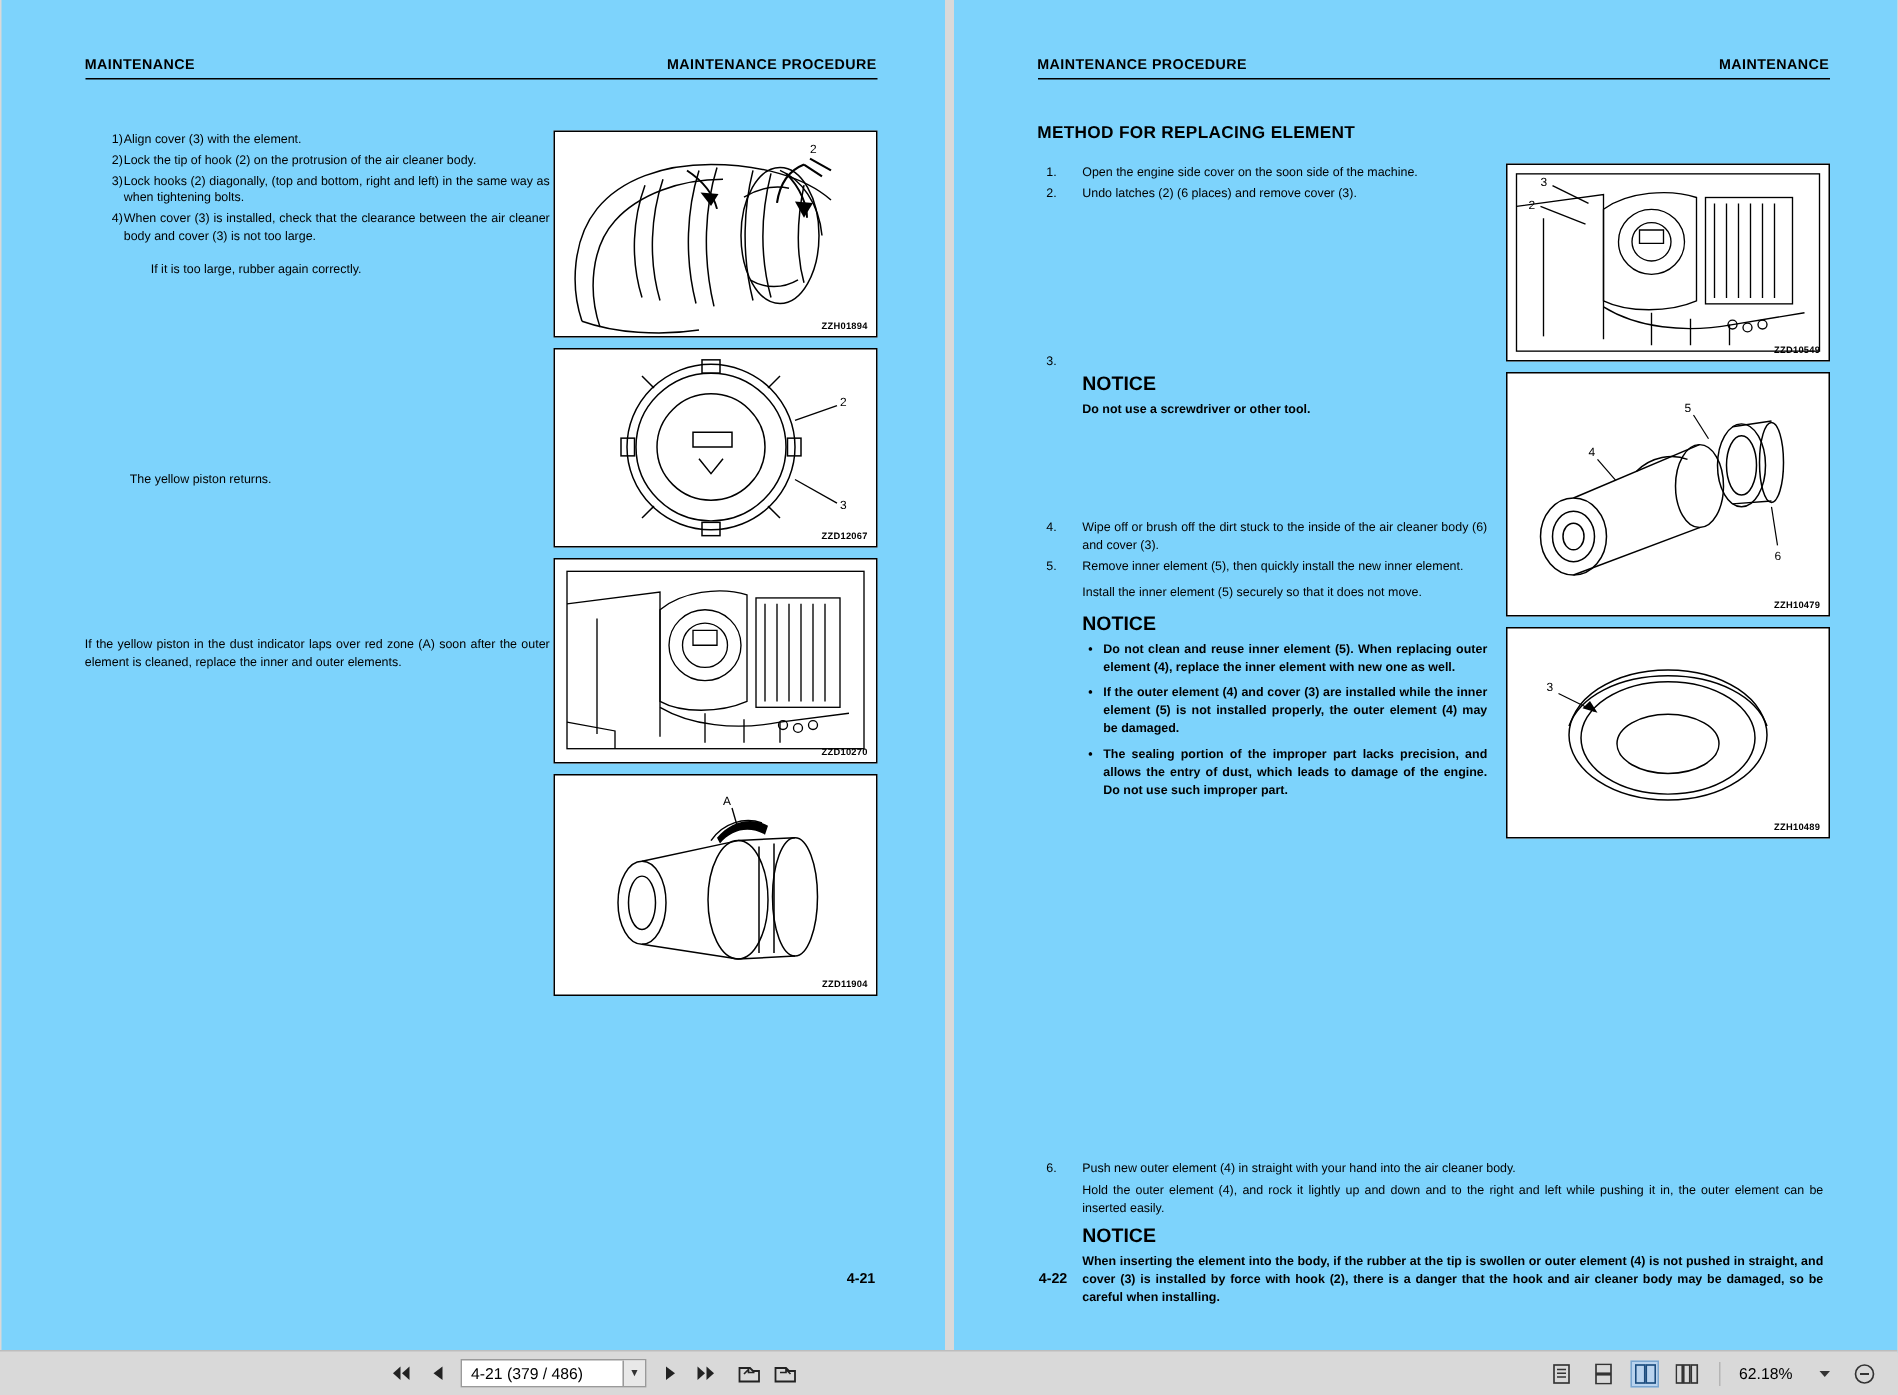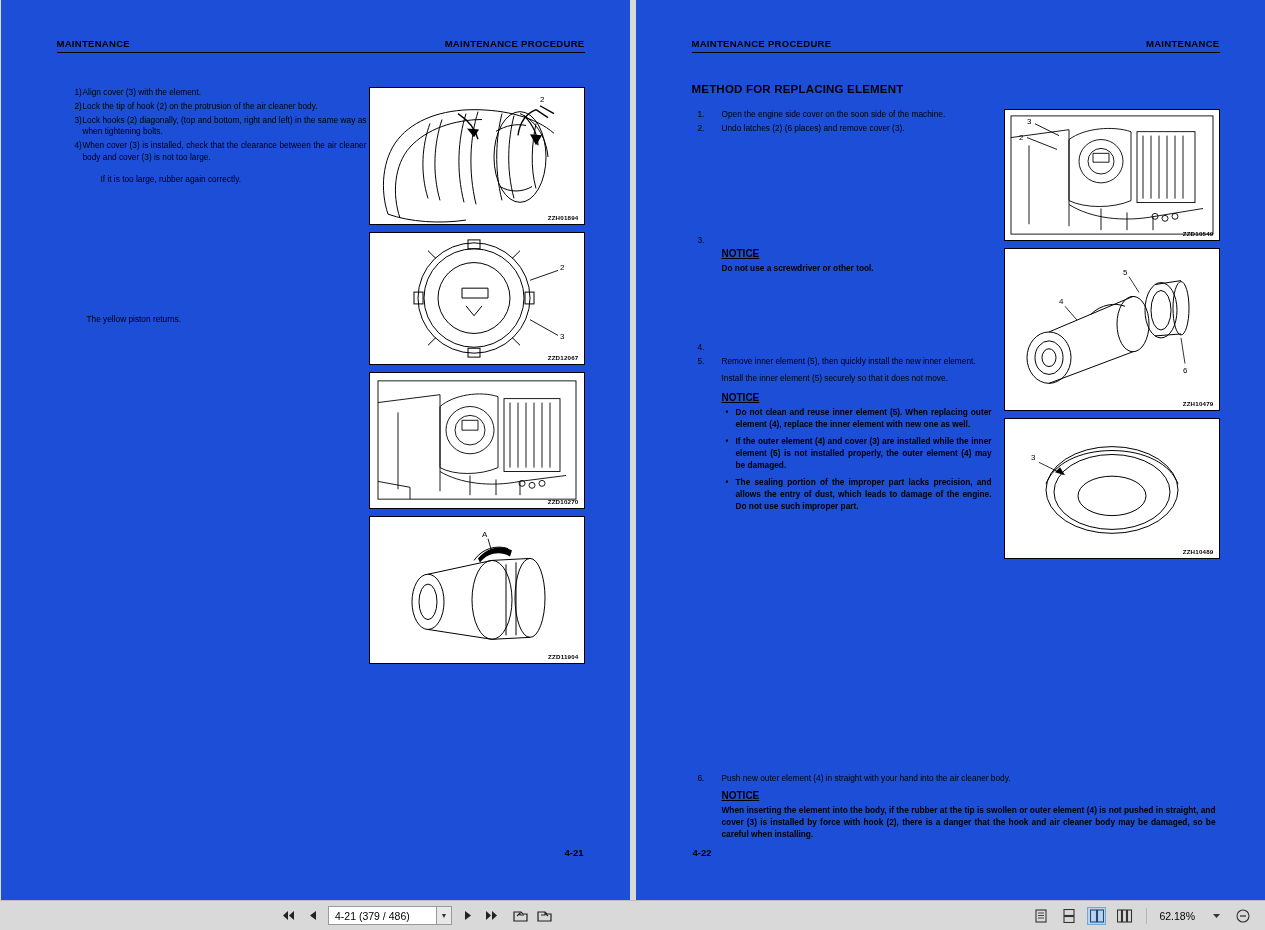--- a/index.html
+++ b/index.html
@@ -22,21 +22,21 @@
     width: 1265px;
     height: 902px;
     display: flex;
     justify-content: center;
     align-items: flex-start;
     gap: 6px;
     padding-top: 0;
   }
   .page {
     position: relative;
-    background: #1d4ed8;
+    background: #7dd3fc;
     width: 629px;
     height: 902px;
     overflow: hidden;
   }
   .page-inner {
     position: absolute;
     top: 0; left: 0; right: 0; bottom: 0;
     padding: 38px 45px 0 56px;
   }
   
@@ -133,24 +133,23 @@
     width: 300px;
     top: 26px;
   }
   .figcol-right {
     position: absolute;
     left: 312px;
     top: 26px;
     width: 216px;
   }
   .notice {
-    font-size: 10px;
+    font-size: 13px;
     font-weight: bold;
     margin: 1px 0 3px 0;
-    text-decoration: underline;
   }
   .notice-body {
     font-size: 8.3px;
     font-weight: bold;
     line-height: 1.45;
     text-align: justify;
   }
   .bullets { margin: 0; padding: 0; list-style: none; }
   .bullets li {
     display: flex;
@@ -175,21 +174,21 @@
     bottom: 0;
     width: 1265px;
     height: 30px;
     background: #d9d9d9;
     border-top: 1px solid #bdbdbd;
     display: flex;
     align-items: center;
   }
   .tb-center {
     position: absolute;
-    left: 280px;
+    left: 259px;
     display: flex;
     align-items: center;
     gap: 7px;
   }
   .tb-right {
     position: absolute;
     right: 14px;
     display: flex;
     align-items: center;
     gap: 9px;
@@ -274,20 +273,21 @@
             </div>
             <div class="gap-s"></div>
             <div class="plain indent-txt">If it is too large, rubber again correctly.</div>
 
             <div style="height:128px"></div>
 
             <div class="plain" style="padding-left:30px">The yellow piston returns.</div>
 
             <div style="height:98px"></div>
 
+            <div class="plain">If the yellow piston in the dust indicator laps over red zone (A) soon after the outer element is cleaned, replace the inner and outer elements.</div>
           </div>
 
           <div class="figcol-left">
 
             <div class="fig" style="height:138px;">
               <svg viewBox="0 0 214 138" preserveAspectRatio="none">
                 <g fill="none" stroke="#000" stroke-width="1">
                   <path d="M18 128 C10 104 12 72 28 52 C44 32 72 22 104 22 C136 22 166 30 184 46"></path>
                   <path d="M30 132 C22 108 24 78 40 60 C56 42 84 32 112 32"></path>
                   <path d="M18 128 C40 136 70 138 96 134"></path>
@@ -425,20 +425,21 @@
             <div class="li">
               <span class="mark wide">3.</span>
             </div>
             <div class="notice" style="padding-left:30px">NOTICE</div>
             <div class="notice-body" style="padding-left:30px">Do not use a screwdriver or other tool.</div>
 
             <div style="height:68px"></div>
 
             <div class="li">
               <span class="mark wide">4.</span>
+              <span class="body">Wipe off or brush off the dirt stuck to the inside of the air cleaner body (6) and cover (3).</span>
             </div>
             <div class="li">
               <span class="mark wide">5.</span>
               <span class="body">Remove inner element (5), then quickly install the new inner element.</span>
             </div>
             <div class="plain" style="padding-left:30px;margin-top:4px">Install the inner element (5) securely so that it does not move.</div>
 
             <div class="notice" style="padding-left:30px;margin-top:8px">NOTICE</div>
             <ul class="bullets" style="padding-left:30px">
               <li>
@@ -528,20 +529,21 @@
               </svg>
               <span class="code">ZZH10489</span>
             </div>
           </div>
 
           <div class="rp-full">
             <div class="li">
               <span class="mark wide">6.</span>
               <span class="body">Push new outer element (4) in straight with your hand into the air cleaner body.</span>
             </div>
+            <div class="plain" style="padding-left:30px;margin-top:2px">Hold the outer element (4), and rock it lightly up and down and to the right and left while pushing it in, the outer element can be inserted easily.</div>
             <div class="notice" style="padding-left:30px;margin-top:5px">NOTICE</div>
             <div class="notice-body" style="padding-left:30px">When inserting the element into the body, if the rubber at the tip is swollen or outer element (4) is not pushed in straight, and cover (3) is installed by force with hook (2), there is a danger that the hook and air cleaner body may be damaged, so be careful when installing.</div>
           </div>
         </div>
       </div>
       <div class="page-num pn-left">4-22</div>
     </div>
 
   </div>
 

